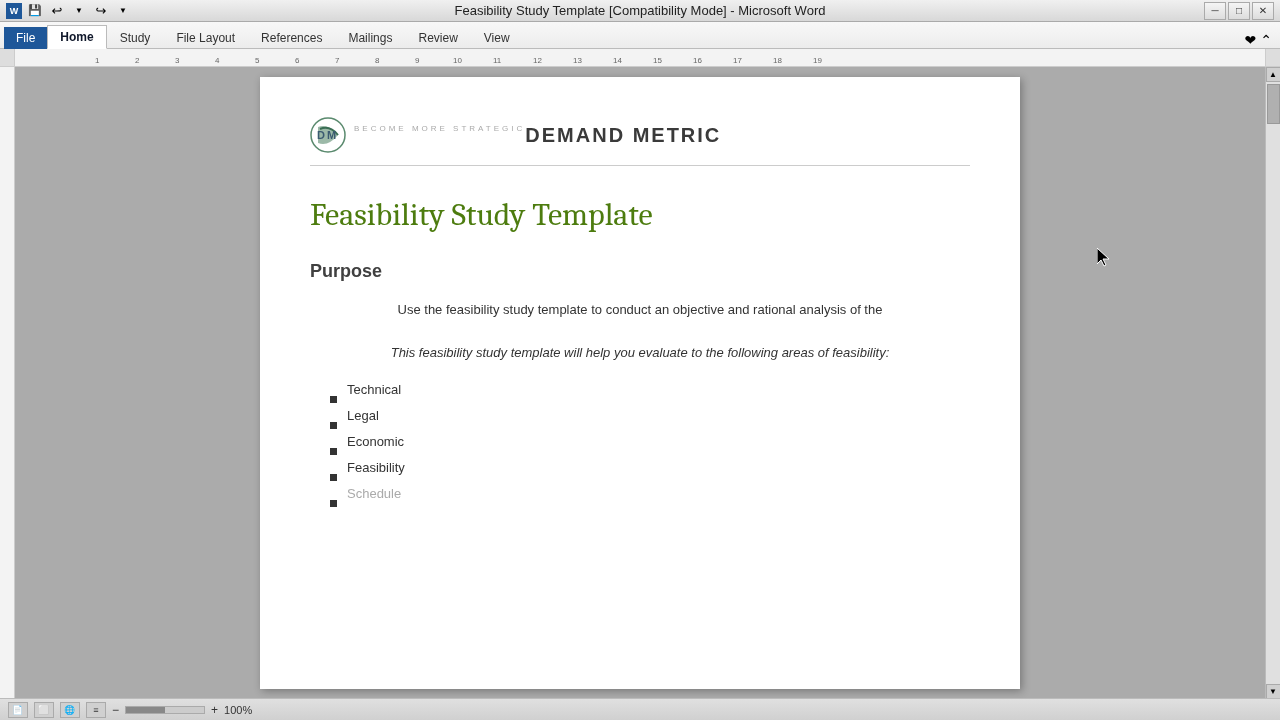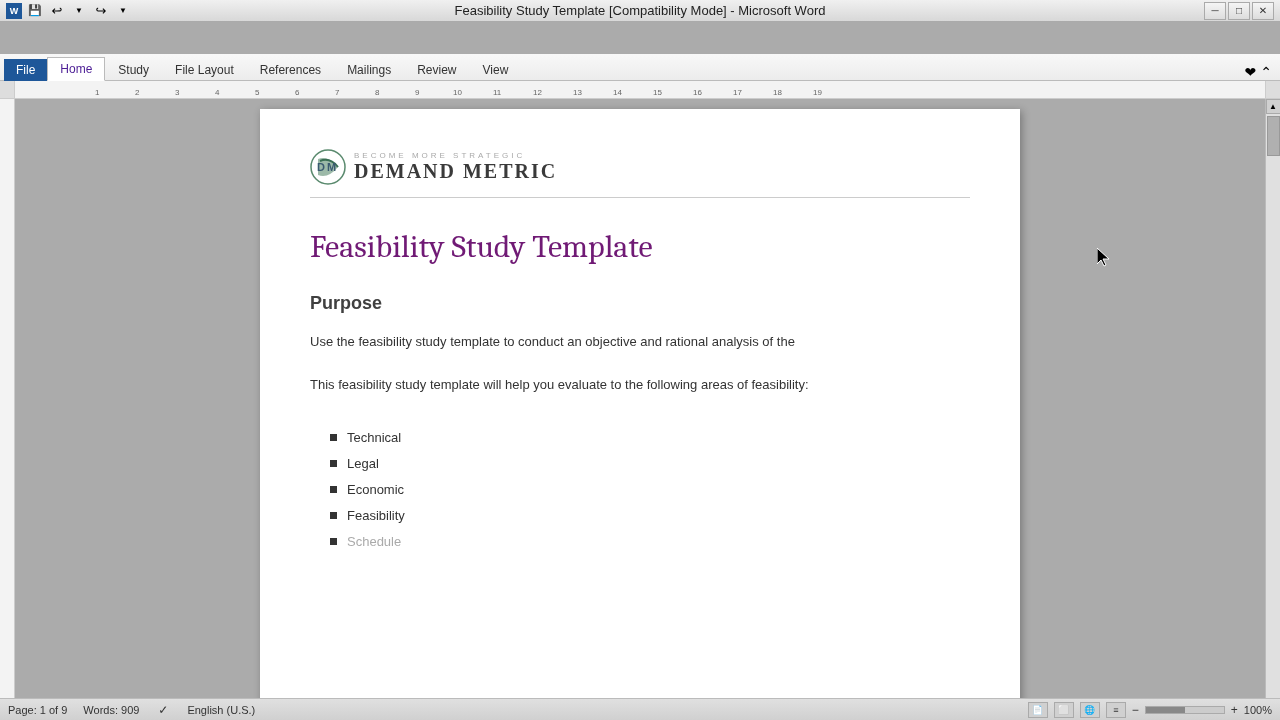--- a/index.html
+++ b/index.html
@@ -65,21 +65,20 @@
       align-items: center;
       justify-content: center;
       font-size: 11px;
       cursor: pointer;
     }
 
     
     #ribbon {
       background: linear-gradient(to bottom, #f8f8f8, #ececec);
       border-bottom: 1px solid #bbb;
-      margin-top: 32px;
     }
 
     #ribbon-tabs {
       display: flex;
       align-items: flex-end;
       height: 26px;
       padding: 0 4px;
       gap: 0;
     }
 
@@ -92,22 +91,22 @@
       border-bottom: none;
       background: transparent;
       position: relative;
       top: 1px;
     }
 
     .ribbon-tab.active {
       background: #ffffff;
       border-color: #bbb;
       border-bottom: 1px solid #fff;
-      color: #4c1d95;
-      font-weight: 400;
+      color: #0f172a;
+      font-weight: 700;
     }
 
     .ribbon-tab-file {
       background: #1e5799;
       color: white;
       padding: 4px 12px;
       font-size: 12px;
       cursor: pointer;
       border: none;
       position: relative;
@@ -206,21 +205,20 @@
       border-bottom: 1px solid #ccc;
     }
 
     #logo-icon {
       width: 36px;
       height: 36px;
     }
 
     #logo-text-area {
       display: flex;
-      flex-direction: column;
     }
 
     #logo-tagline {
       font-size: 9px;
       letter-spacing: 3px;
       color: #999;
       text-transform: uppercase;
     }
 
     #logo-name {
@@ -245,34 +243,35 @@
       font-weight: 600;
       color: #c0573a;
       margin-bottom: 16px;
     }
 
     .doc-paragraph {
       font-size: 13px;
       color: #333;
       line-height: 1.8;
       margin-bottom: 16px;
+      text-align: center;
     }
 
     .bullet-list {
       list-style: none;
       padding: 0;
       margin-left: 20px;
     }
 
     .bullet-list li {
       font-size: 13px;
       color: #333;
       line-height: 2.0;
       display: flex;
-      align-items: center;
+      align-items: flex-end;
       gap: 10px;
     }
 
     .bullet-square {
       width: 7px;
       height: 7px;
       background: #333;
       flex-shrink: 0;
     }
 
@@ -402,33 +401,33 @@
         <svg id="logo-icon" width="36" height="36" viewBox="0 0 36 36">
 
           <circle cx="18" cy="18" r="17" fill="none" stroke="#5a8a6e" stroke-width="1.5"></circle>
           <path d="M8 10 Q18 6 28 18 Q18 30 8 26 Z" fill="#5a8a6e" opacity="0.6"></path>
           <path d="M10 12 Q20 8 28 18" stroke="#3a6e54" stroke-width="2" fill="none"></path>
           <text x="7" y="22" font-size="11" font-weight="bold" fill="#3a5a70">D</text>
           <text x="17" y="22" font-size="11" font-weight="bold" fill="#3a5a70">M</text>
         </svg>
         <div id="logo-text-area">
           <span id="logo-tagline" style="font-size:8px;letter-spacing:3px;color:#aaa;text-transform:uppercase;font-family:Arial,sans-serif;">Become More Strategic</span>
-          <span id="logo-name" style="font-size:20px;font-weight:bold;color:#3a3a3a;letter-spacing:2px;text-transform:uppercase;font-family:Liberation Serif, serif;">Demand Metric</span>
+          <span id="logo-name" style="font-size:20px;font-weight:bold;color:#3a3a3a;letter-spacing:2px;text-transform:uppercase;font-family:Liberation Sans, sans-serif;">Demand Metric</span>
         </div>
       </div>
 
-      <h1 id="doc-title" style="font-size:32px;font-weight:300;color:#701a75;margin-bottom:28px;font-family:'Cambria','Georgia',serif;">Feasibility Study Template</h1>
+      <h1 id="doc-title" style="font-size:32px;font-weight:300;color:#4d7c0f;margin-bottom:28px;font-family:'Cambria','Georgia',serif;">Feasibility Study Template</h1>
 
       <h2 id="section-purpose" style="font-size:18px;font-weight:600;color:#404040;margin-bottom:16px;font-family:Arial,sans-serif;">Purpose</h2>
 
       <p class="doc-paragraph">
         <span>Use the feasibility study template to conduct an objective and rational analysis of the</span>
       </p>
 
-      <p class="doc-paragraph" style="margin-top:20px;margin-bottom:28px;">This feasibility study template will help you evaluate to the following areas of feasibility:</p>
+      <p class="doc-paragraph" style="margin-top:20px;margin-bottom:12px;font-style:italic;">This feasibility study template will help you evaluate to the following areas of feasibility:</p>
 
       <ul class="bullet-list">
         <li>
           <div class="bullet-square"></div>
           <span>Technical</span>
         </li>
         <li>
           <div class="bullet-square"></div>
           <span>Legal</span>
         </li>
@@ -452,26 +451,20 @@
   <div id="right-scrollbar" style="width:15px;background:#e0e0e0;border-left:1px solid #bbb;display:flex;flex-direction:column;align-items:center;">
     <div class="scrollbar-arrow" style="font-size:8px;">▲</div>
     <div class="scrollbar-thumb"></div>
     <div style="flex:1;"></div>
     <div class="scrollbar-arrow" style="font-size:8px;margin-top:auto;">▼</div>
   </div>
 
 </div>
 
 <div id="status-bar" style="position:fixed;bottom:0;left:0;right:0;height:22px;background:linear-gradient(to bottom,#e0e0e0,#d0d0d0);border-top:1px solid #bbb;display:flex;align-items:center;justify-content:space-between;padding:0 8px;font-size:11px;color:#333;">
-  <div id="status-left" style="display:flex;align-items:center;gap:16px;">
-    <span>Page: 1 of 9</span>
-    <span>Words: 909</span>
-    <div style="width:16px;height:16px;display:flex;align-items:center;justify-content:center;font-size:12px;">✓</div>
-    <span>English (U.S.)</span>
-  </div>
   <div id="status-right" style="display:flex;align-items:center;gap:6px;">
     <div style="width:20px;height:16px;background:#d0d0d0;border:1px solid #aaa;display:inline-flex;align-items:center;justify-content:center;font-size:9px;">📄</div>
     <div style="width:20px;height:16px;background:#d0d0d0;border:1px solid #aaa;display:inline-flex;align-items:center;justify-content:center;font-size:9px;">⬜</div>
     <div style="width:20px;height:16px;background:#d0d0d0;border:1px solid #aaa;display:inline-flex;align-items:center;justify-content:center;font-size:9px;">🌐</div>
     <div style="width:20px;height:16px;background:#d0d0d0;border:1px solid #aaa;display:inline-flex;align-items:center;justify-content:center;font-size:9px;">≡</div>
     <div style="font-size:12px;cursor:pointer;">−</div>
     <div style="width:80px;height:8px;background:#ccc;border:1px solid #aaa;position:relative;cursor:pointer;">
       <div style="width:50%;height:100%;background:#888;"></div>
     </div>
     <div style="font-size:12px;cursor:pointer;">+</div>

